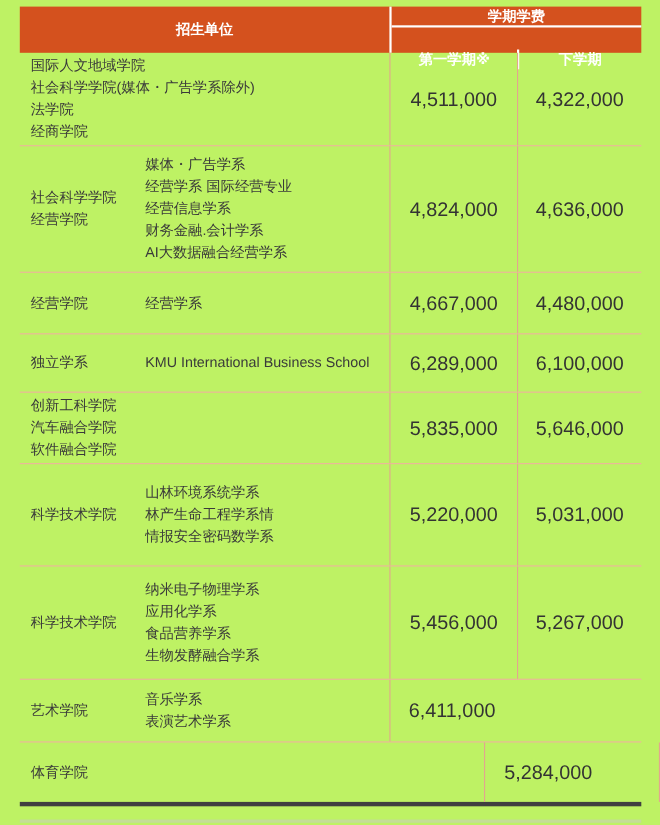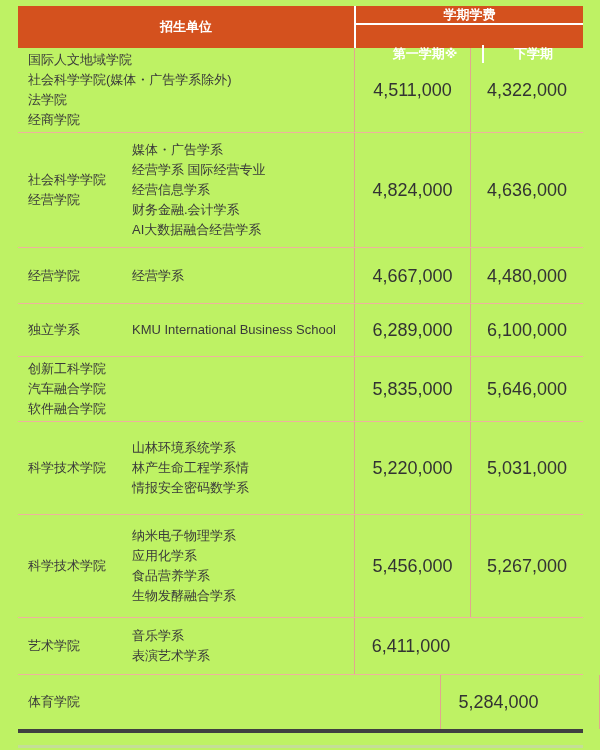--- a/index.html
+++ b/index.html
@@ -7,21 +7,21 @@
     font-family: "Liberation Sans", "DejaVu Sans", sans-serif; }
   .canvas { position: relative; width: 600px; height: 750px; background: #bef264; overflow: hidden; }
 
   .table-wrap { position: absolute; left: 18px; top: 6px; width: 565px; }
 
   
   .thead { display: flex; height: 42px; background: #d4511e; color: #fff; font-weight: bold; font-size: 13px; }
   .h-unit { width: 336px; display: flex; align-items: center; justify-content: center; }
   .h-fees { flex: 1; display: flex; flex-direction: column; border-left: 2px solid #fff; gap: 20px; }
   .h-fees-title { height: 19px; border-bottom: 2px solid #fff; display: flex; align-items: center; justify-content: center; }
-  .h-fees-sub { flex: 1; display: flex; margin-left: 12px; }
+  .h-fees-sub { flex: 1; display: flex; }
   .h-fee-first { width: 114px; display: flex; align-items: center; justify-content: center; }
   .h-fee-second { flex: 1; border-left: 2px solid #fff; display: flex; align-items: center; justify-content: center; }
 
   
   .row { display: flex; border-bottom: 1px solid #eeb39d; color: #3a3a3a; font-size: 13px; line-height: 20px; }
   .c-college { width: 114px; padding-left: 10px; flex-shrink: 0; display: flex; align-items: center; white-space: pre; overflow: visible; }
   .c-depts  { width: 222px; flex-shrink: 0; display: flex; align-items: center; white-space: pre; overflow: visible; }
   .c-fee { width: 116px; flex-shrink: 0; border-left: 1px solid #e2a68e; display: flex; align-items: center; justify-content: center; font-size: 18px; color: #333; }
   .c-fee.second { width: 113px; }
 

